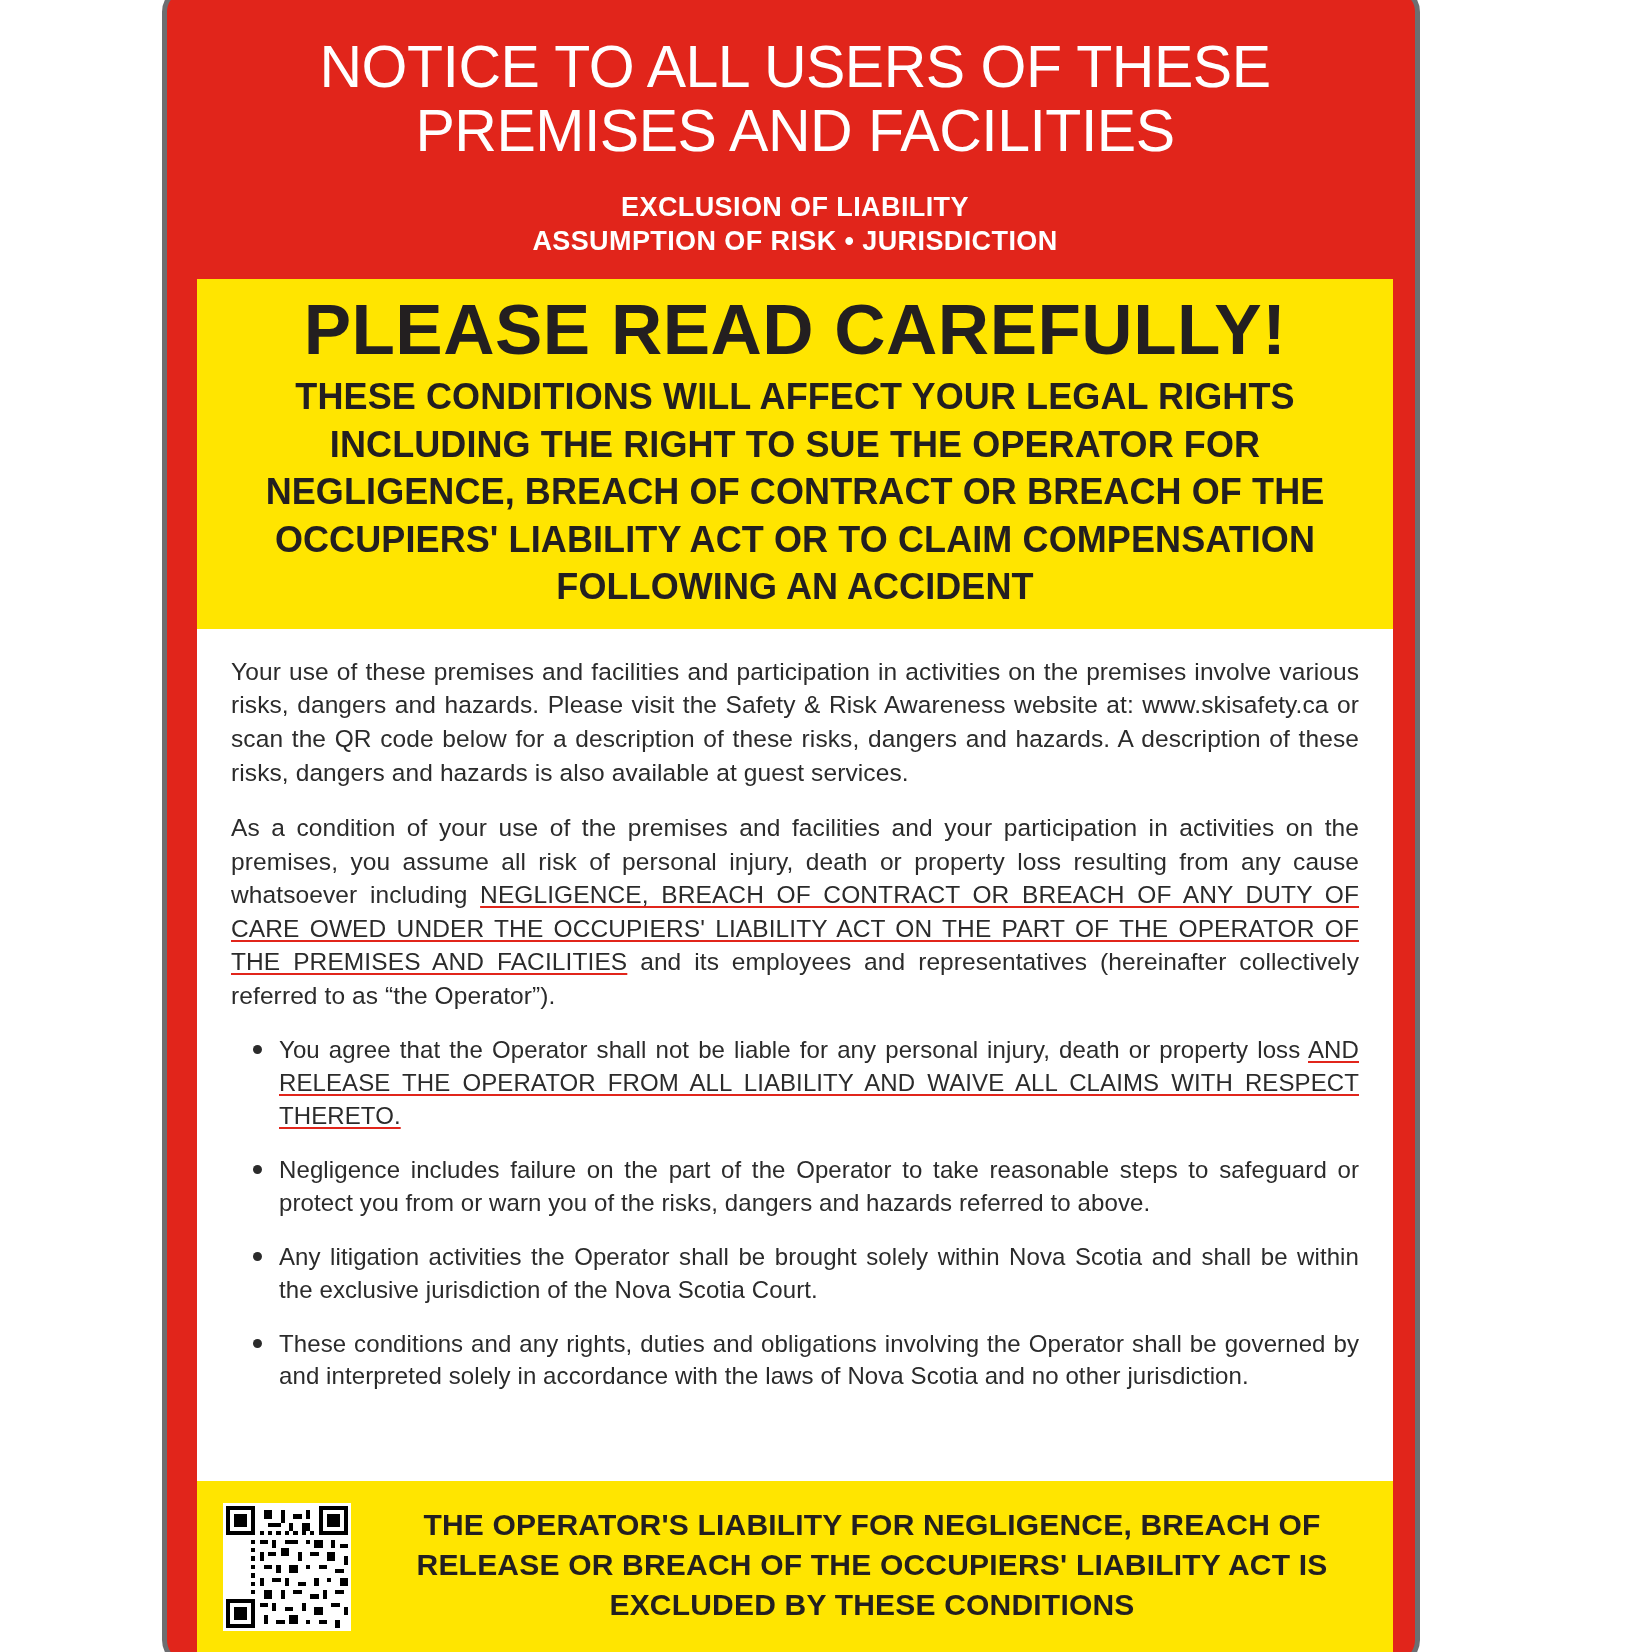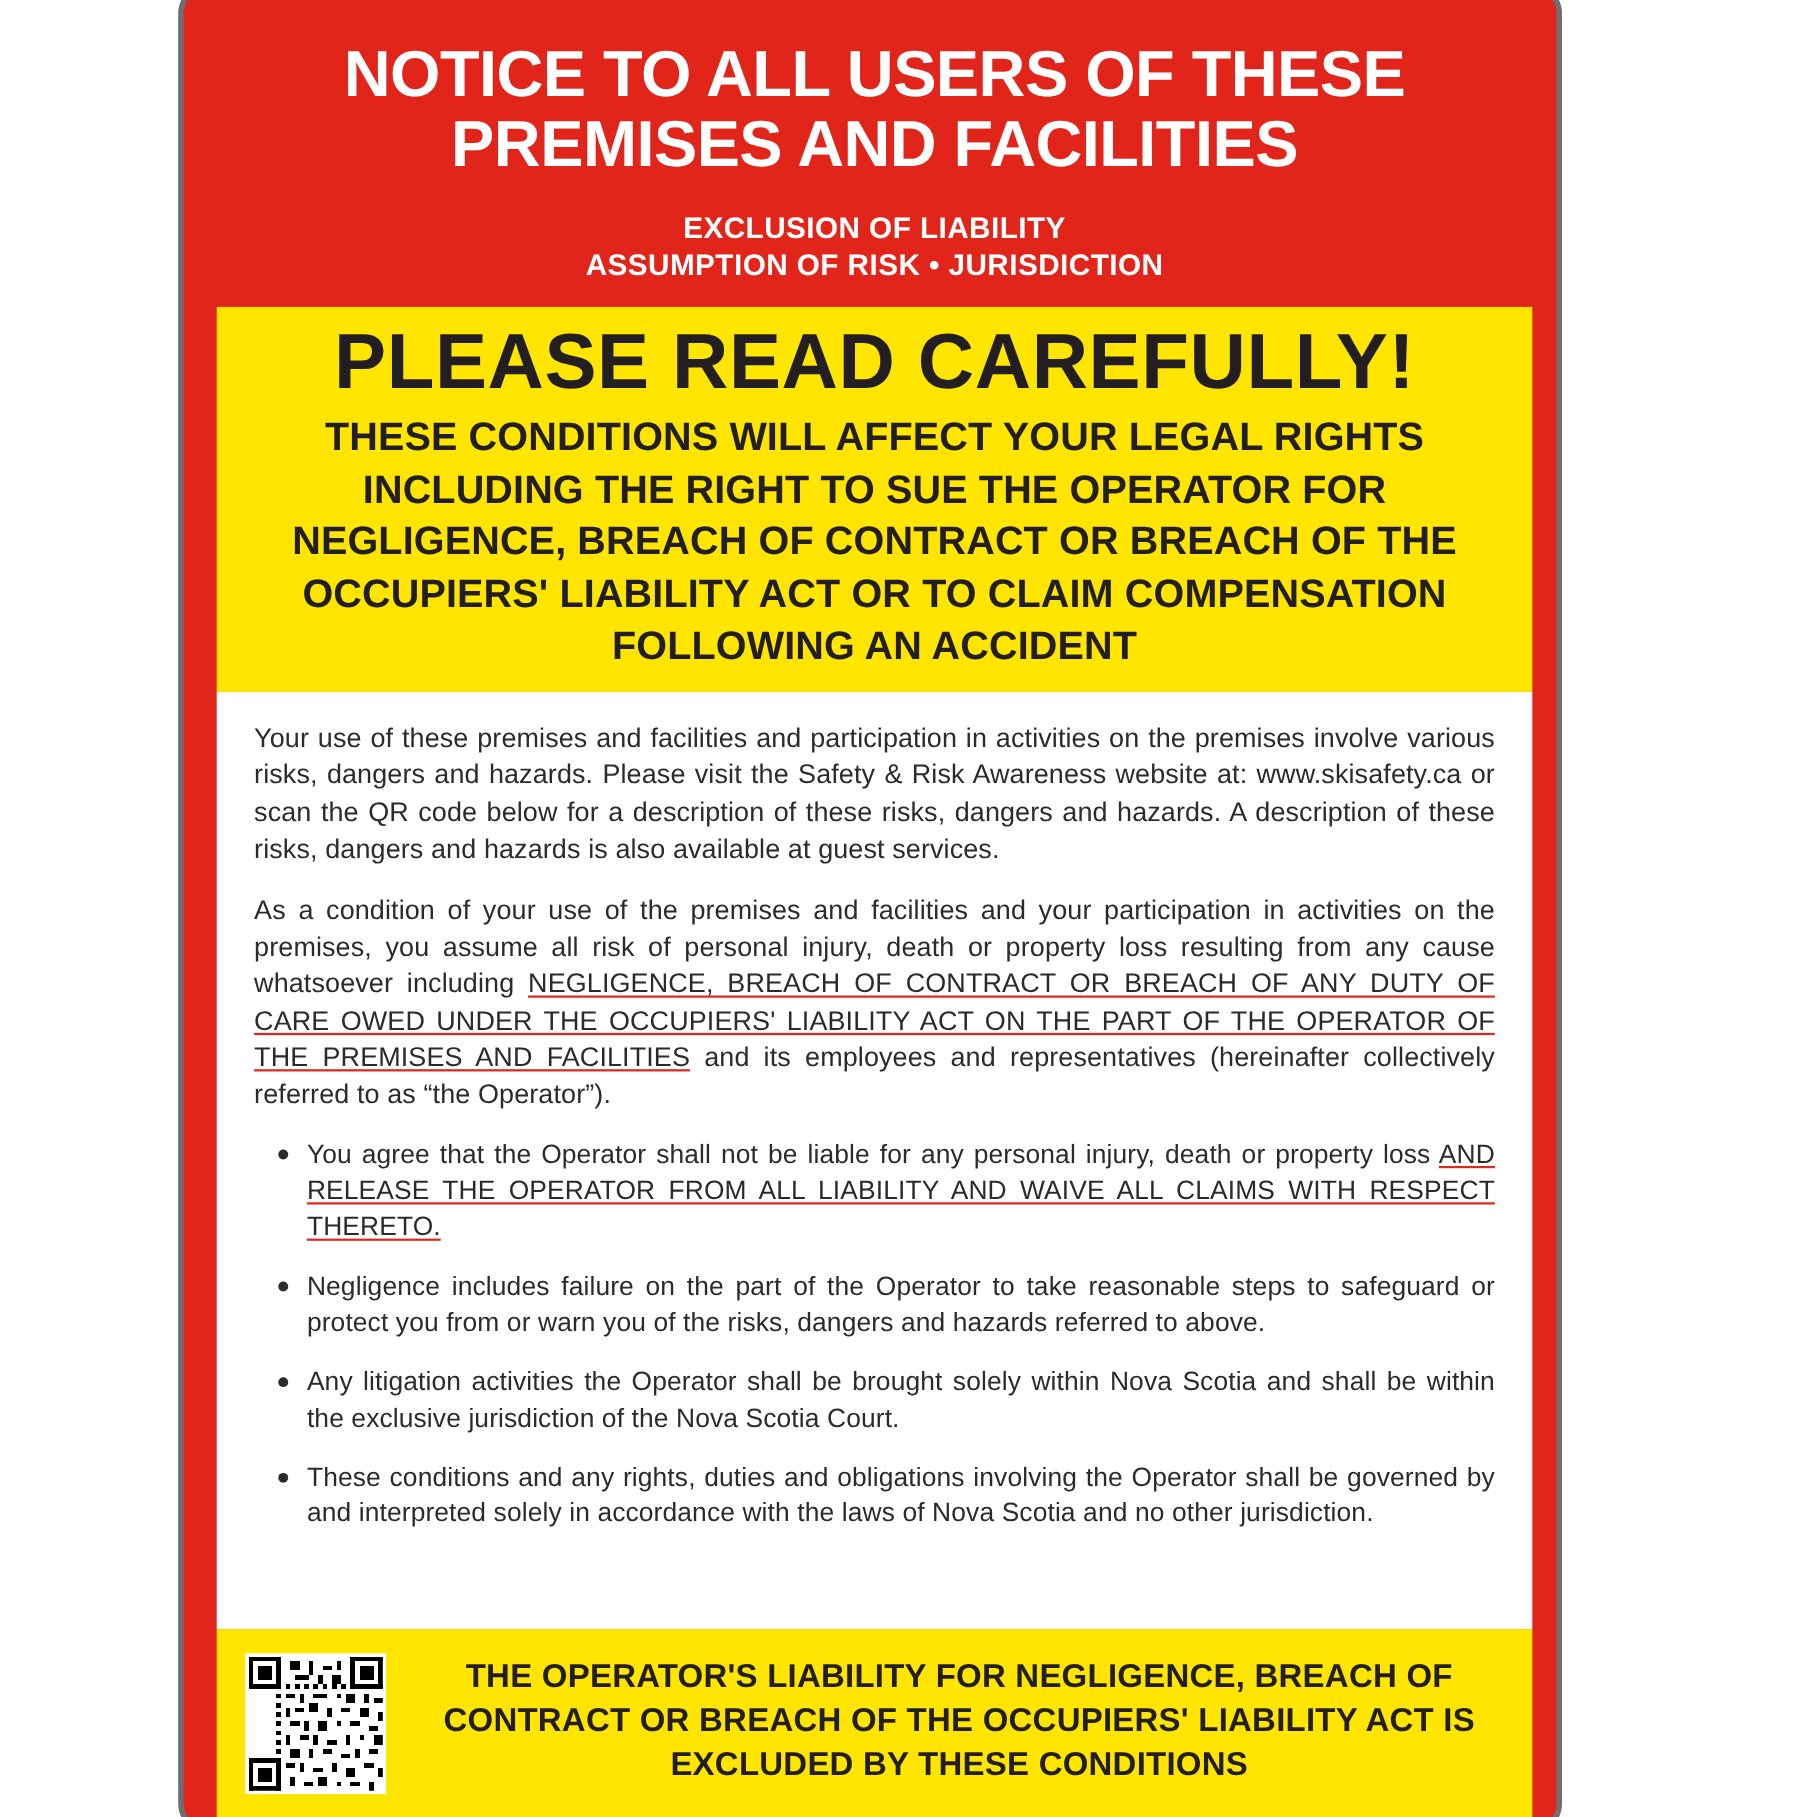--- a/index.html
+++ b/index.html
@@ -44,21 +44,21 @@
   .header {
     background: #e1251b;
     color: #ffffff;
     text-align: center;
     padding: 18px 20px 20px 20px;
   }
   .header h1 {
     margin: 0;
     font-size: 59px;
     line-height: 1.09;
-    font-weight: bold;
+    font-weight: normal;
     letter-spacing: -0.5px;
     text-transform: uppercase;
   }
   .header .sub {
     margin-top: 26px;
     font-size: 27px;
     font-weight: bold;
     line-height: 1.28;
     letter-spacing: 0.4px;
   }
@@ -274,18 +274,18 @@
               <rect x="28" y="24" width="1" height="2"></rect>
               <rect x="9" y="26" width="1" height="2"></rect>
                 <rect x="12" y="27" width="2" height="1"></rect>
               <rect x="15" y="26" width="2" height="2"></rect>
                 <rect x="19" y="27" width="1" height="1"></rect>
               <rect x="22" y="27" width="2" height="1"></rect>
                 <rect x="26" y="27" width="1" height="2"></rect>
             </g>
           </svg>
         </div>
-        <div class="bottom-text">THE OPERATOR'S LIABILITY FOR NEGLIGENCE, BREACH OF CONTRACT OR BREACH OF THE OCCUPIERS' LIABILITY ACT IS EXCLUDED BY THESE CONDITIONS</div>
+        <div class="bottom-text">THE OPERATOR'S LIABILITY FOR NEGLIGENCE, BREACH OF RELEASE OR BREACH OF THE OCCUPIERS' LIABILITY ACT IS EXCLUDED BY THESE CONDITIONS</div>
       </div>
 
     </div>
   </div>
 </div>
 
 </body></html>

